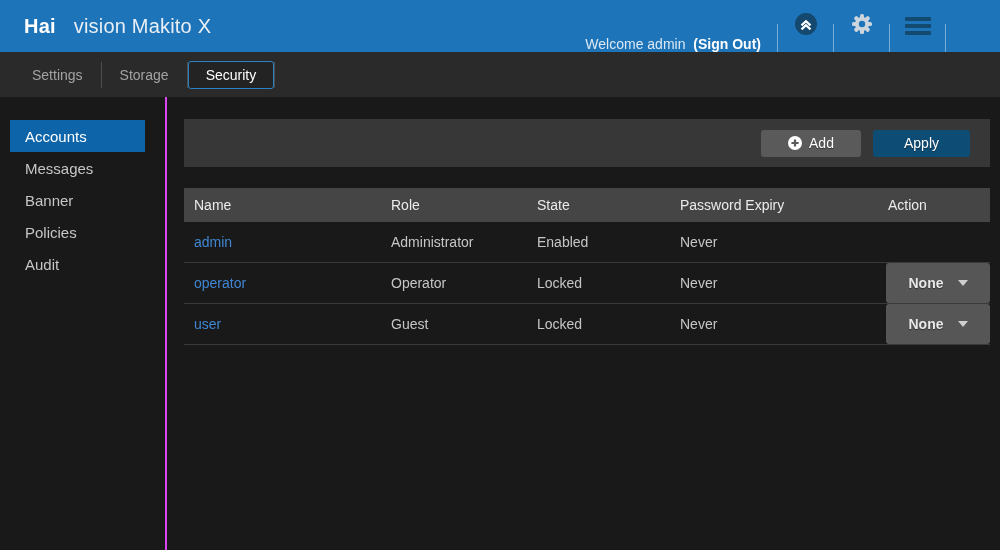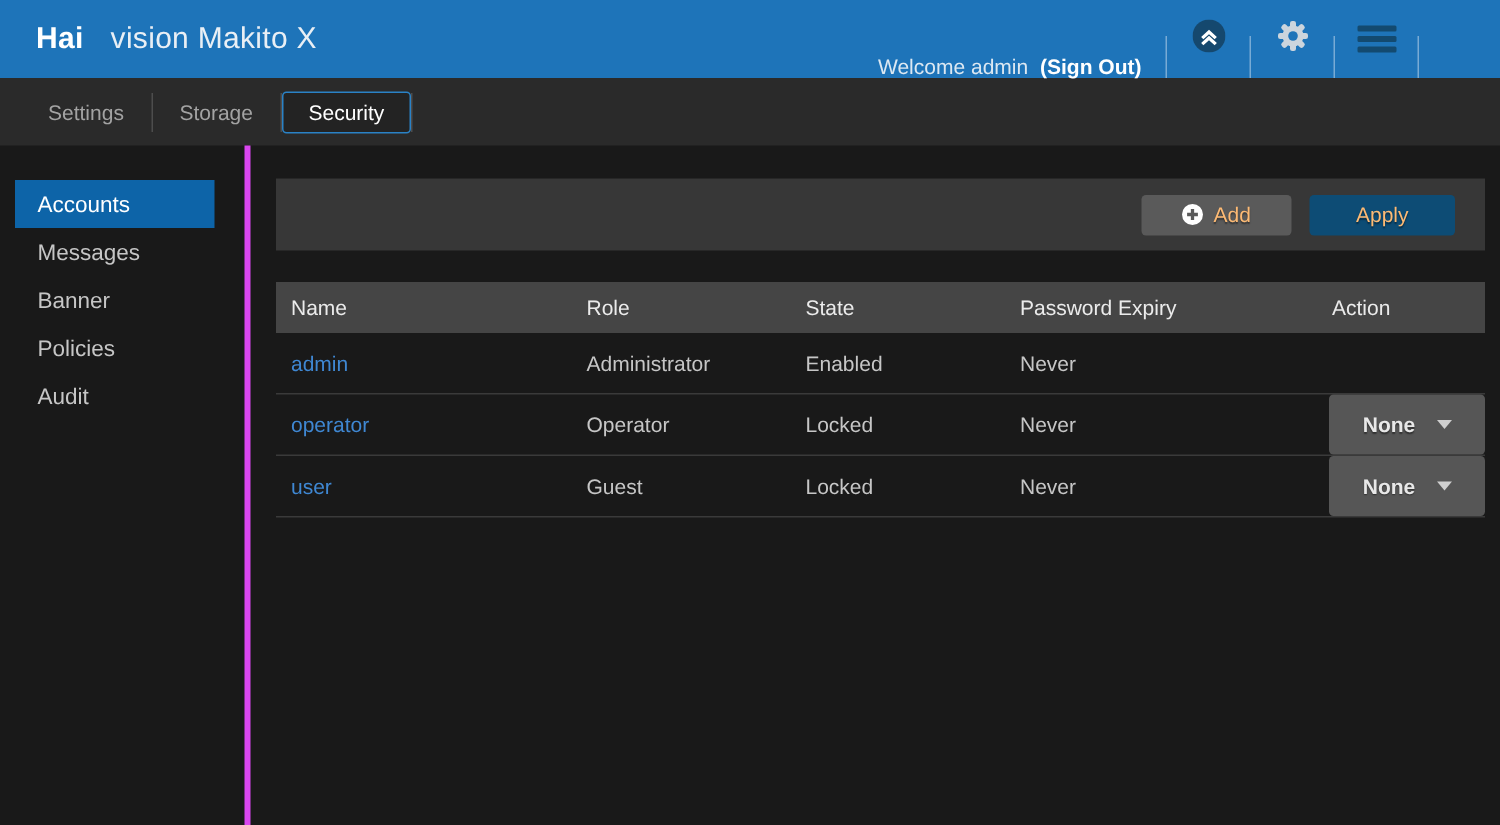--- a/index.html
+++ b/index.html
@@ -19,29 +19,29 @@
   .hdr-end-space { width:54px; height:100%; }
 
   
   .tabbar { height:45px; background:#2a2a2a; display:flex; align-items:center; padding-left:14px; }
   .tab { height:28px; line-height:26px; padding:0 17px; font-size:14px; color:#a3a3a3; cursor:pointer; border:1px solid transparent; }
   .tab.active { color:#fff; border-color:#2a82c6; border-radius:3px; background:#232323; }
   .tab-divider { width:1px; height:26px; background:#4d4d4d; }
 
   
   .body { display:flex; height:453px; }
-  .sidebar { width:229px; border-right:4px solid #d946ef; padding-top:23px; }
+  .sidebar { width:229px; border-right:2px solid #d946ef; padding-top:23px; }
   .side-item { height:32px; display:flex; align-items:center; padding-left:25px; font-size:15px; color:#c6c6c6; cursor:pointer; }
   .side-item.active { background:#0d64a8; color:#fff; margin:0 20px 0 10px; padding-left:15px; }
 
   .main { flex:1; padding:22px 10px 0 17px; }
 
   
   .toolbar { height:48px; background:#373737; display:flex; align-items:center; justify-content:flex-end; padding-right:20px; gap:12px; }
-  .btn { height:27px; border:none; border-radius:3px; color:#fdba74; font-size:14px; font-family:inherit; display:flex; align-items:center; justify-content:center; cursor:pointer; text-shadow:0 1px 1px rgba(0,0,0,.45); }
+  .btn { height:27px; border:none; border-radius:3px; color:#ffffff; font-size:14px; font-family:inherit; display:flex; align-items:center; justify-content:center; cursor:pointer; text-shadow:0 1px 1px rgba(0,0,0,.45); }
   .btn-add { width:100px; background:#5a5a5a; gap:7px; }
   .btn-apply { width:97px; background:#0d4c75; }
 
   
   .table { margin-top:21px; }
   .thead, .trow { display:grid; grid-template-columns:179px 128px 125px 190px 1fr; align-items:center;gap:18px; }
   .thead { height:34px; background:#454545; color:#ebebeb; font-size:14px; }
   .thead > div { padding-left:10px; }
   .trow { height:41px; border-bottom:1px solid #3a3a3a; font-size:14px; color:#c6c6c6; }
   .trow > div { padding-left:10px; }

